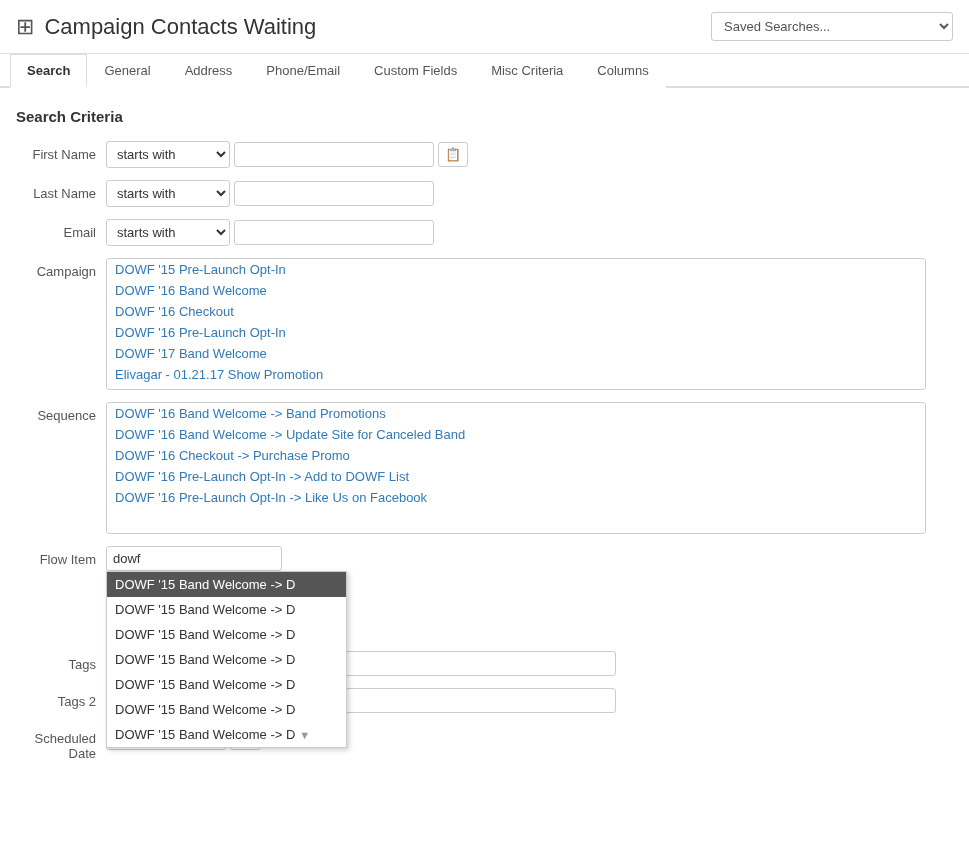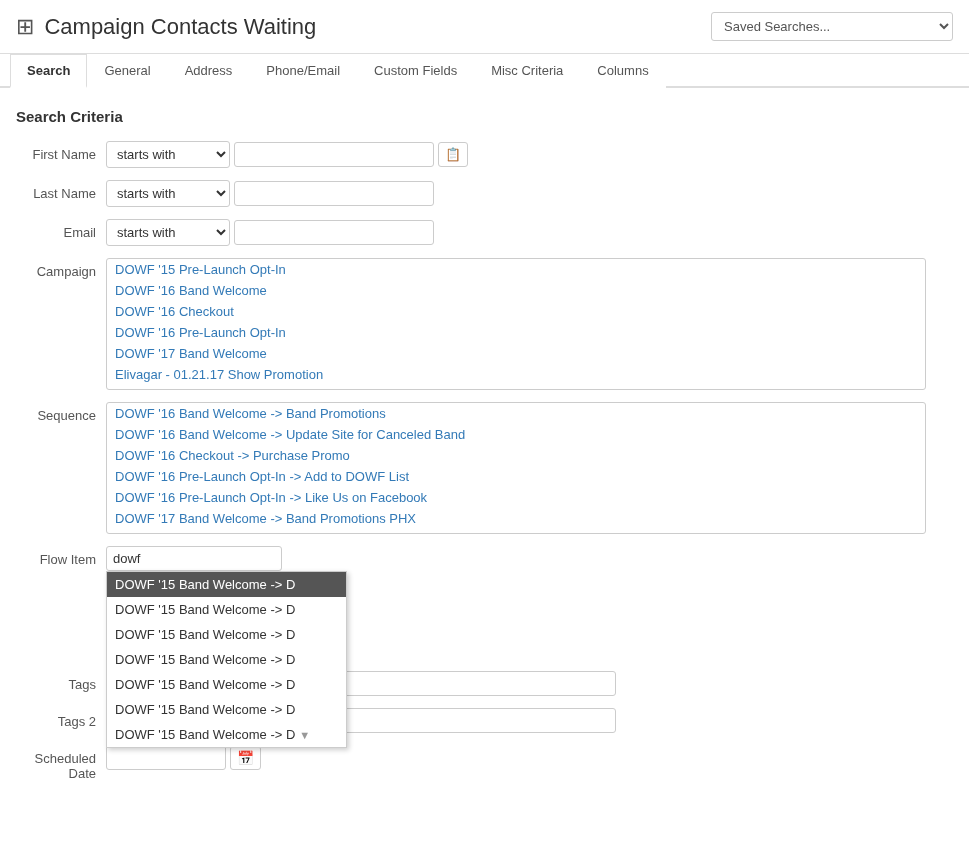--- a/index.html
+++ b/index.html
@@ -281,21 +281,20 @@
 
   <div class="form-row">
     <div class="form-label">Sequence</div>
     <div class="form-controls">
       <div class="list-box">
         <div class="list-box-item">DOWF '16 Band Welcome -&gt; Band Promotions</div>
         <div class="list-box-item">DOWF '16 Band Welcome -&gt; Update Site for Canceled Band</div>
         <div class="list-box-item">DOWF '16 Checkout -&gt; Purchase Promo</div>
         <div class="list-box-item">DOWF '16 Pre-Launch Opt-In -&gt; Add to DOWF List</div>
         <div class="list-box-item">DOWF '16 Pre-Launch Opt-In -&gt; Like Us on Facebook</div>
-        <div class="list-box-item">DOWF '17 Band Welcome -&gt; Band Promotions PHX</div>
 
       </div>
     </div>
   </div>
 
   <div class="form-row">
     <div class="form-label">Flow Item</div>
     <div class="form-controls">
       <div class="autocomplete-container">
         <input type="text" class="flow-item-input" value="dowf" style="">
@@ -305,21 +304,21 @@
           <div class="autocomplete-item">DOWF '15 Band Welcome -&gt; D</div>
           <div class="autocomplete-item">DOWF '15 Band Welcome -&gt; D</div>
           <div class="autocomplete-item">DOWF '15 Band Welcome -&gt; D</div>
           <div class="autocomplete-item">DOWF '15 Band Welcome -&gt; D</div>
           <div class="autocomplete-item" style="display:flex; align-items:center; gap:4px;">DOWF '15 Band Welcome -&gt; D <span style="font-size:11px; color:#999;">▼</span></div>
         </div>
       </div>
     </div>
   </div>
 
-  <div class="form-row" style="margin-top: 100px;">
+  <div class="form-row" style="margin-top: 80px;">
     <div class="form-label">Tags</div>
     <div class="form-controls">
       <input type="text" class="tags-input" value="" style="">
     </div>
   </div>
 
   <div class="form-row">
     <div class="form-label">Tags 2</div>
     <div class="form-controls">
       <input type="text" class="tags-input" value="" style="">

